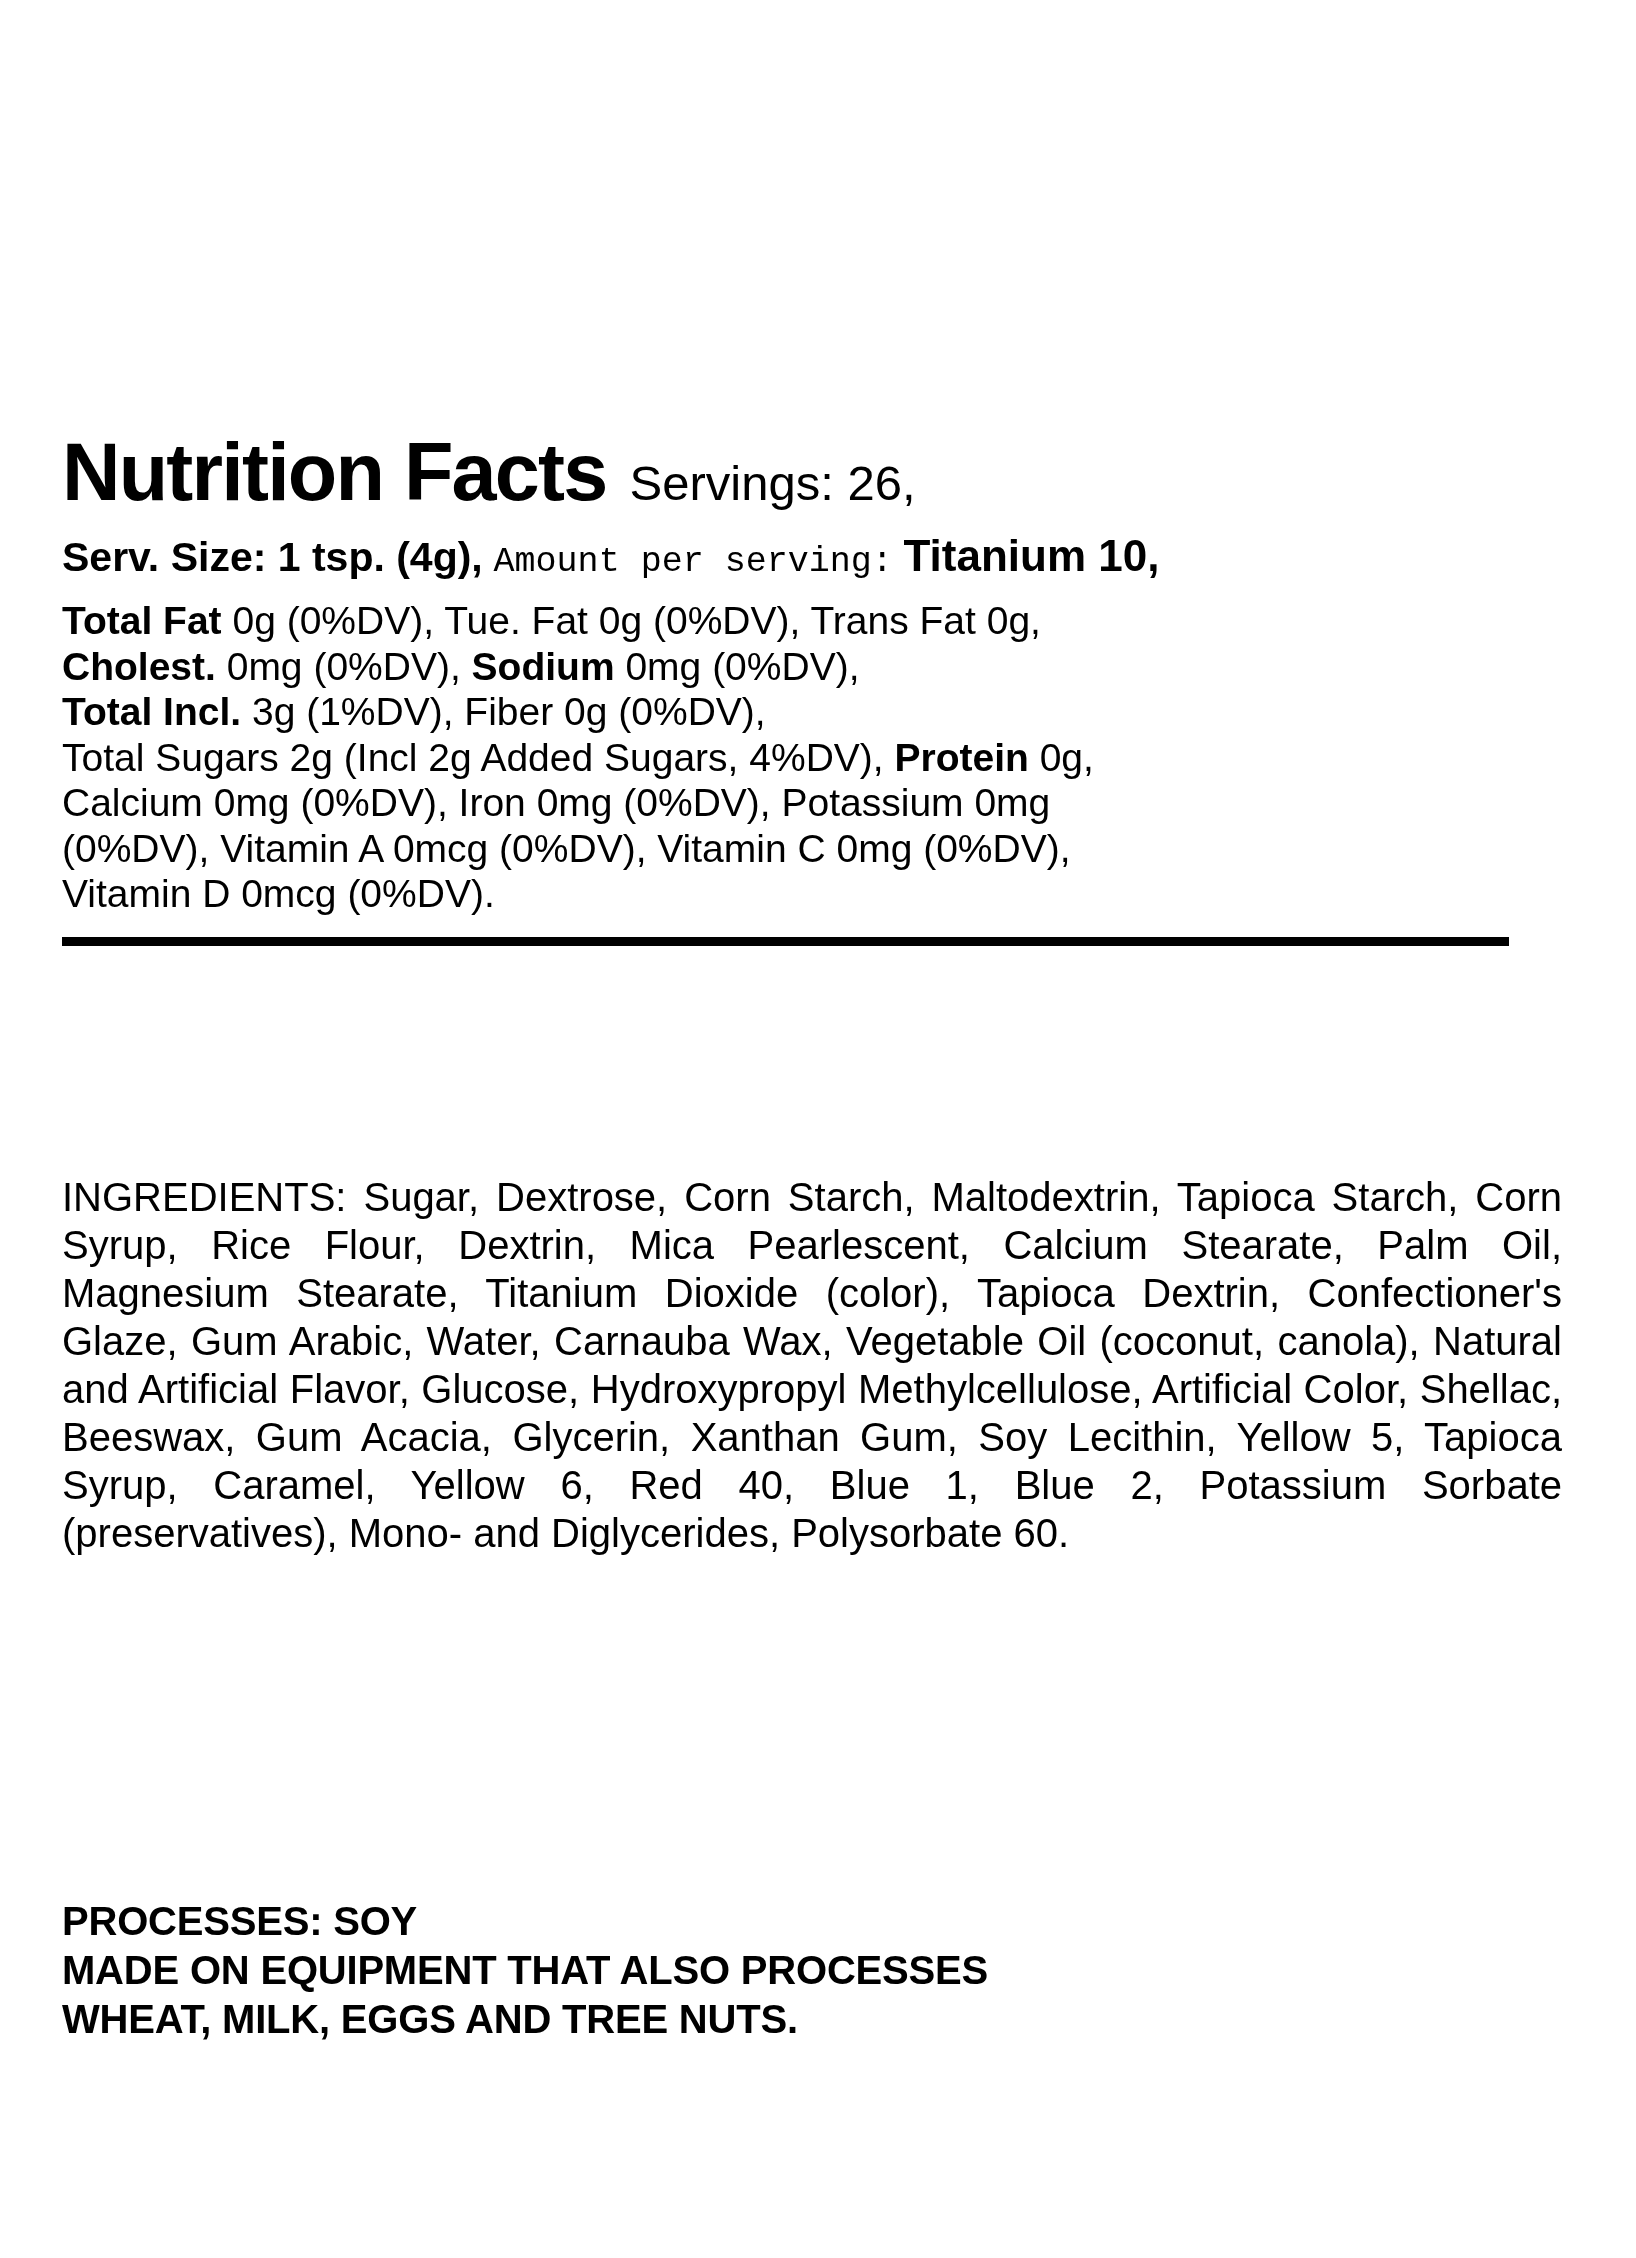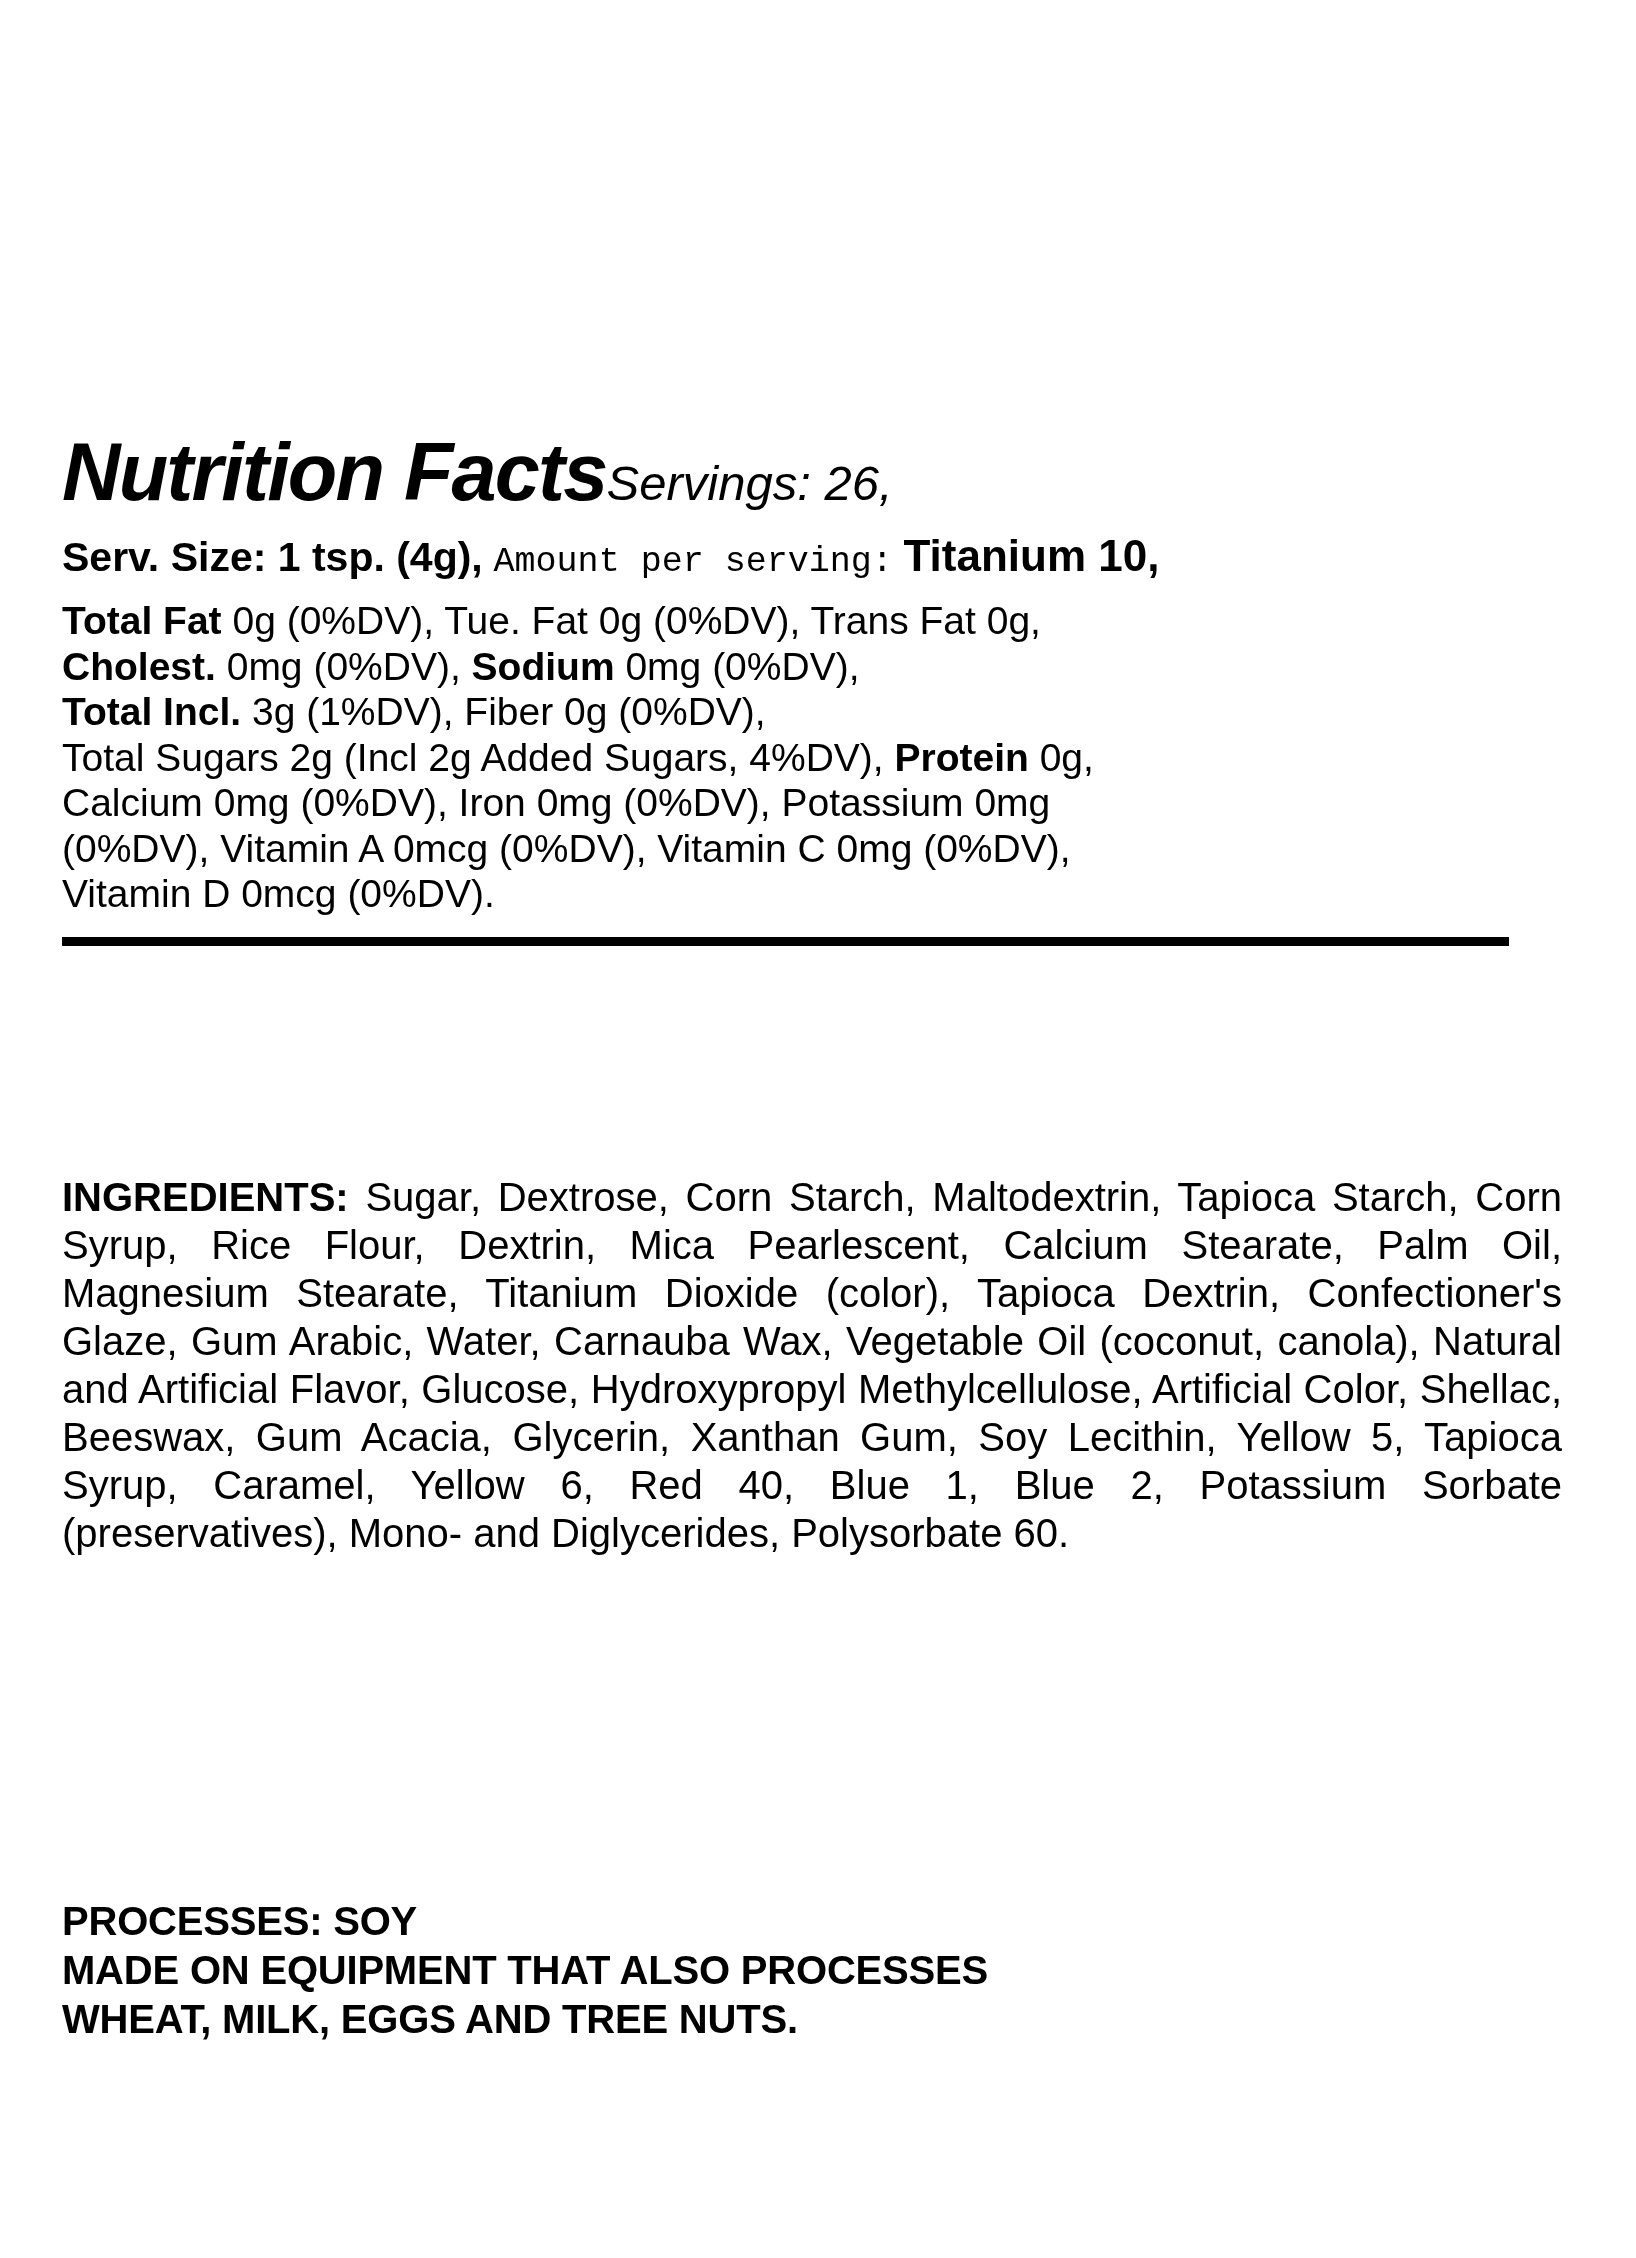--- a/index.html
+++ b/index.html
@@ -26,22 +26,22 @@
   .nf-panel {
     position: absolute;
     left: 62px;
     top: 432px;
     width: 1447px;
   }
 
   .nf-titlerow {
     display: flex;
     align-items: baseline;
+    gap: 23px;
     white-space: nowrap;
-    font-style: italic;
   }
   .nf-title {
     font-size: 81px;
     font-weight: 700;
     letter-spacing: -1.8px;
     line-height: 1;
   }
   .nf-servings {
     font-size: 49px;
     font-weight: 400;
@@ -78,21 +78,21 @@
   .ingredients {
     position: absolute;
     left: 62px;
     top: 1173px;
     width: 1500px;
     font-size: 40px;
     line-height: 1.20;
     text-align: justify;
     text-justify: inter-word;
   }
-  .ingredients .lead { font-weight: 700; }
+  .ingredients .lead { font-weight: 400; }
 
   
   .allergens {
     position: absolute;
     left: 62px;
     top: 1897px;
     width: 1500px;
     font-size: 40px;
     font-weight: 700;
     line-height: 1.22;

